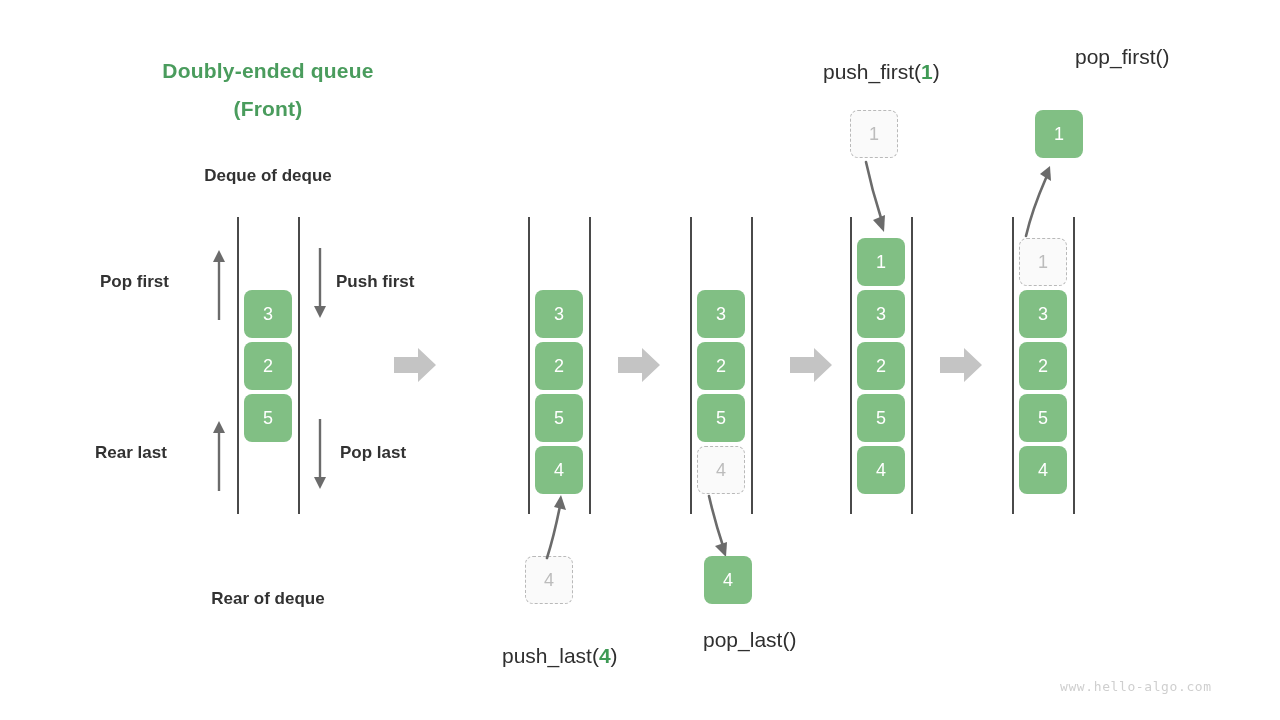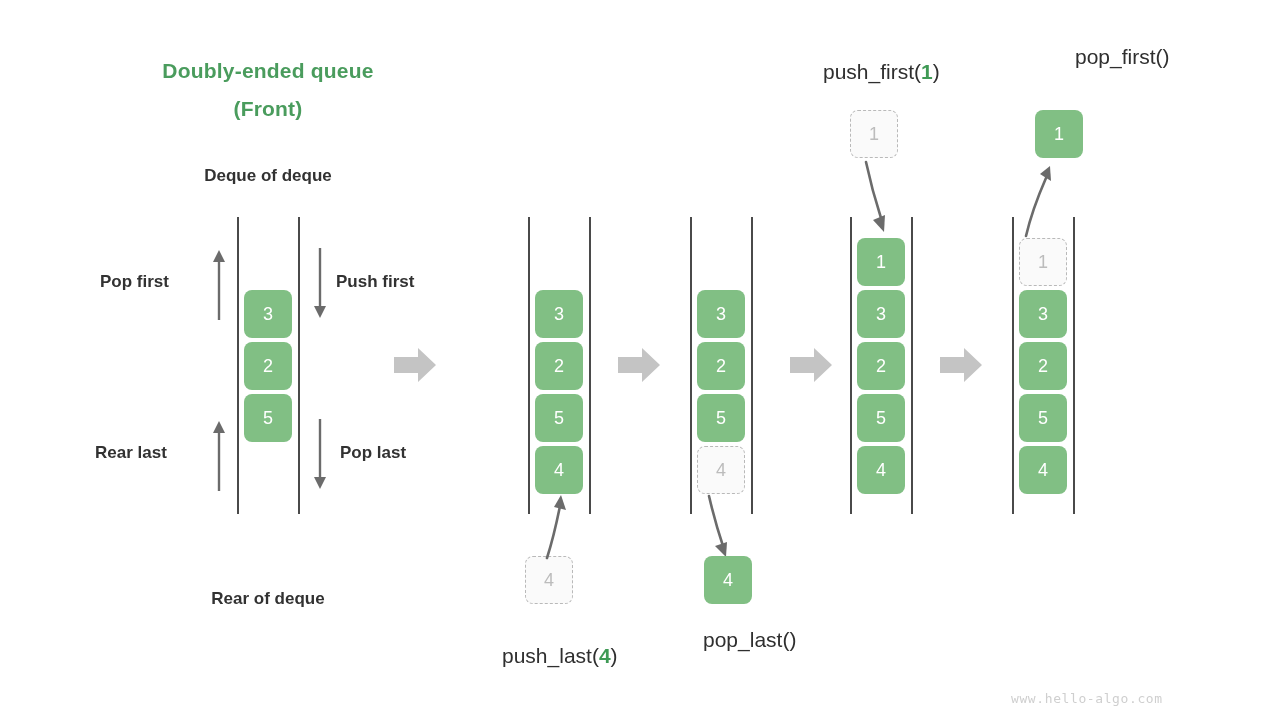--- a/index.html
+++ b/index.html
@@ -172,15 +172,15 @@
 
   <div class="cell filled" style="left:1035px;top:110px;">1</div>
   <svg class="thin" style="left:1018px;top:160px;" width="44" height="76" viewBox="0 0 44 76">
     <path d="M8 76 Q14 50 28 18" stroke="#6b6b6b" stroke-width="2.6" fill="none" stroke-linecap="round"></path>
     <path d="M32 6 L33 21 L22 14 Z" fill="#6b6b6b"></path>
   </svg>
 
   <div class="code" style="left:823px;top:60px;"><span>push_first(</span><span class="arg">1</span><span>)</span></div>
   <div class="code" style="left:1031px;top:45px;margin-left:44px;">pop_first()</div>
 
-  <div class="watermark" style="left:1011px;top:679px;margin-top:12px;">www.hello-algo.com</div>
+  <div class="watermark" style="left:1060px;top:679px;">www.hello-algo.com</div>
 
 </div>
 
 </body></html>

